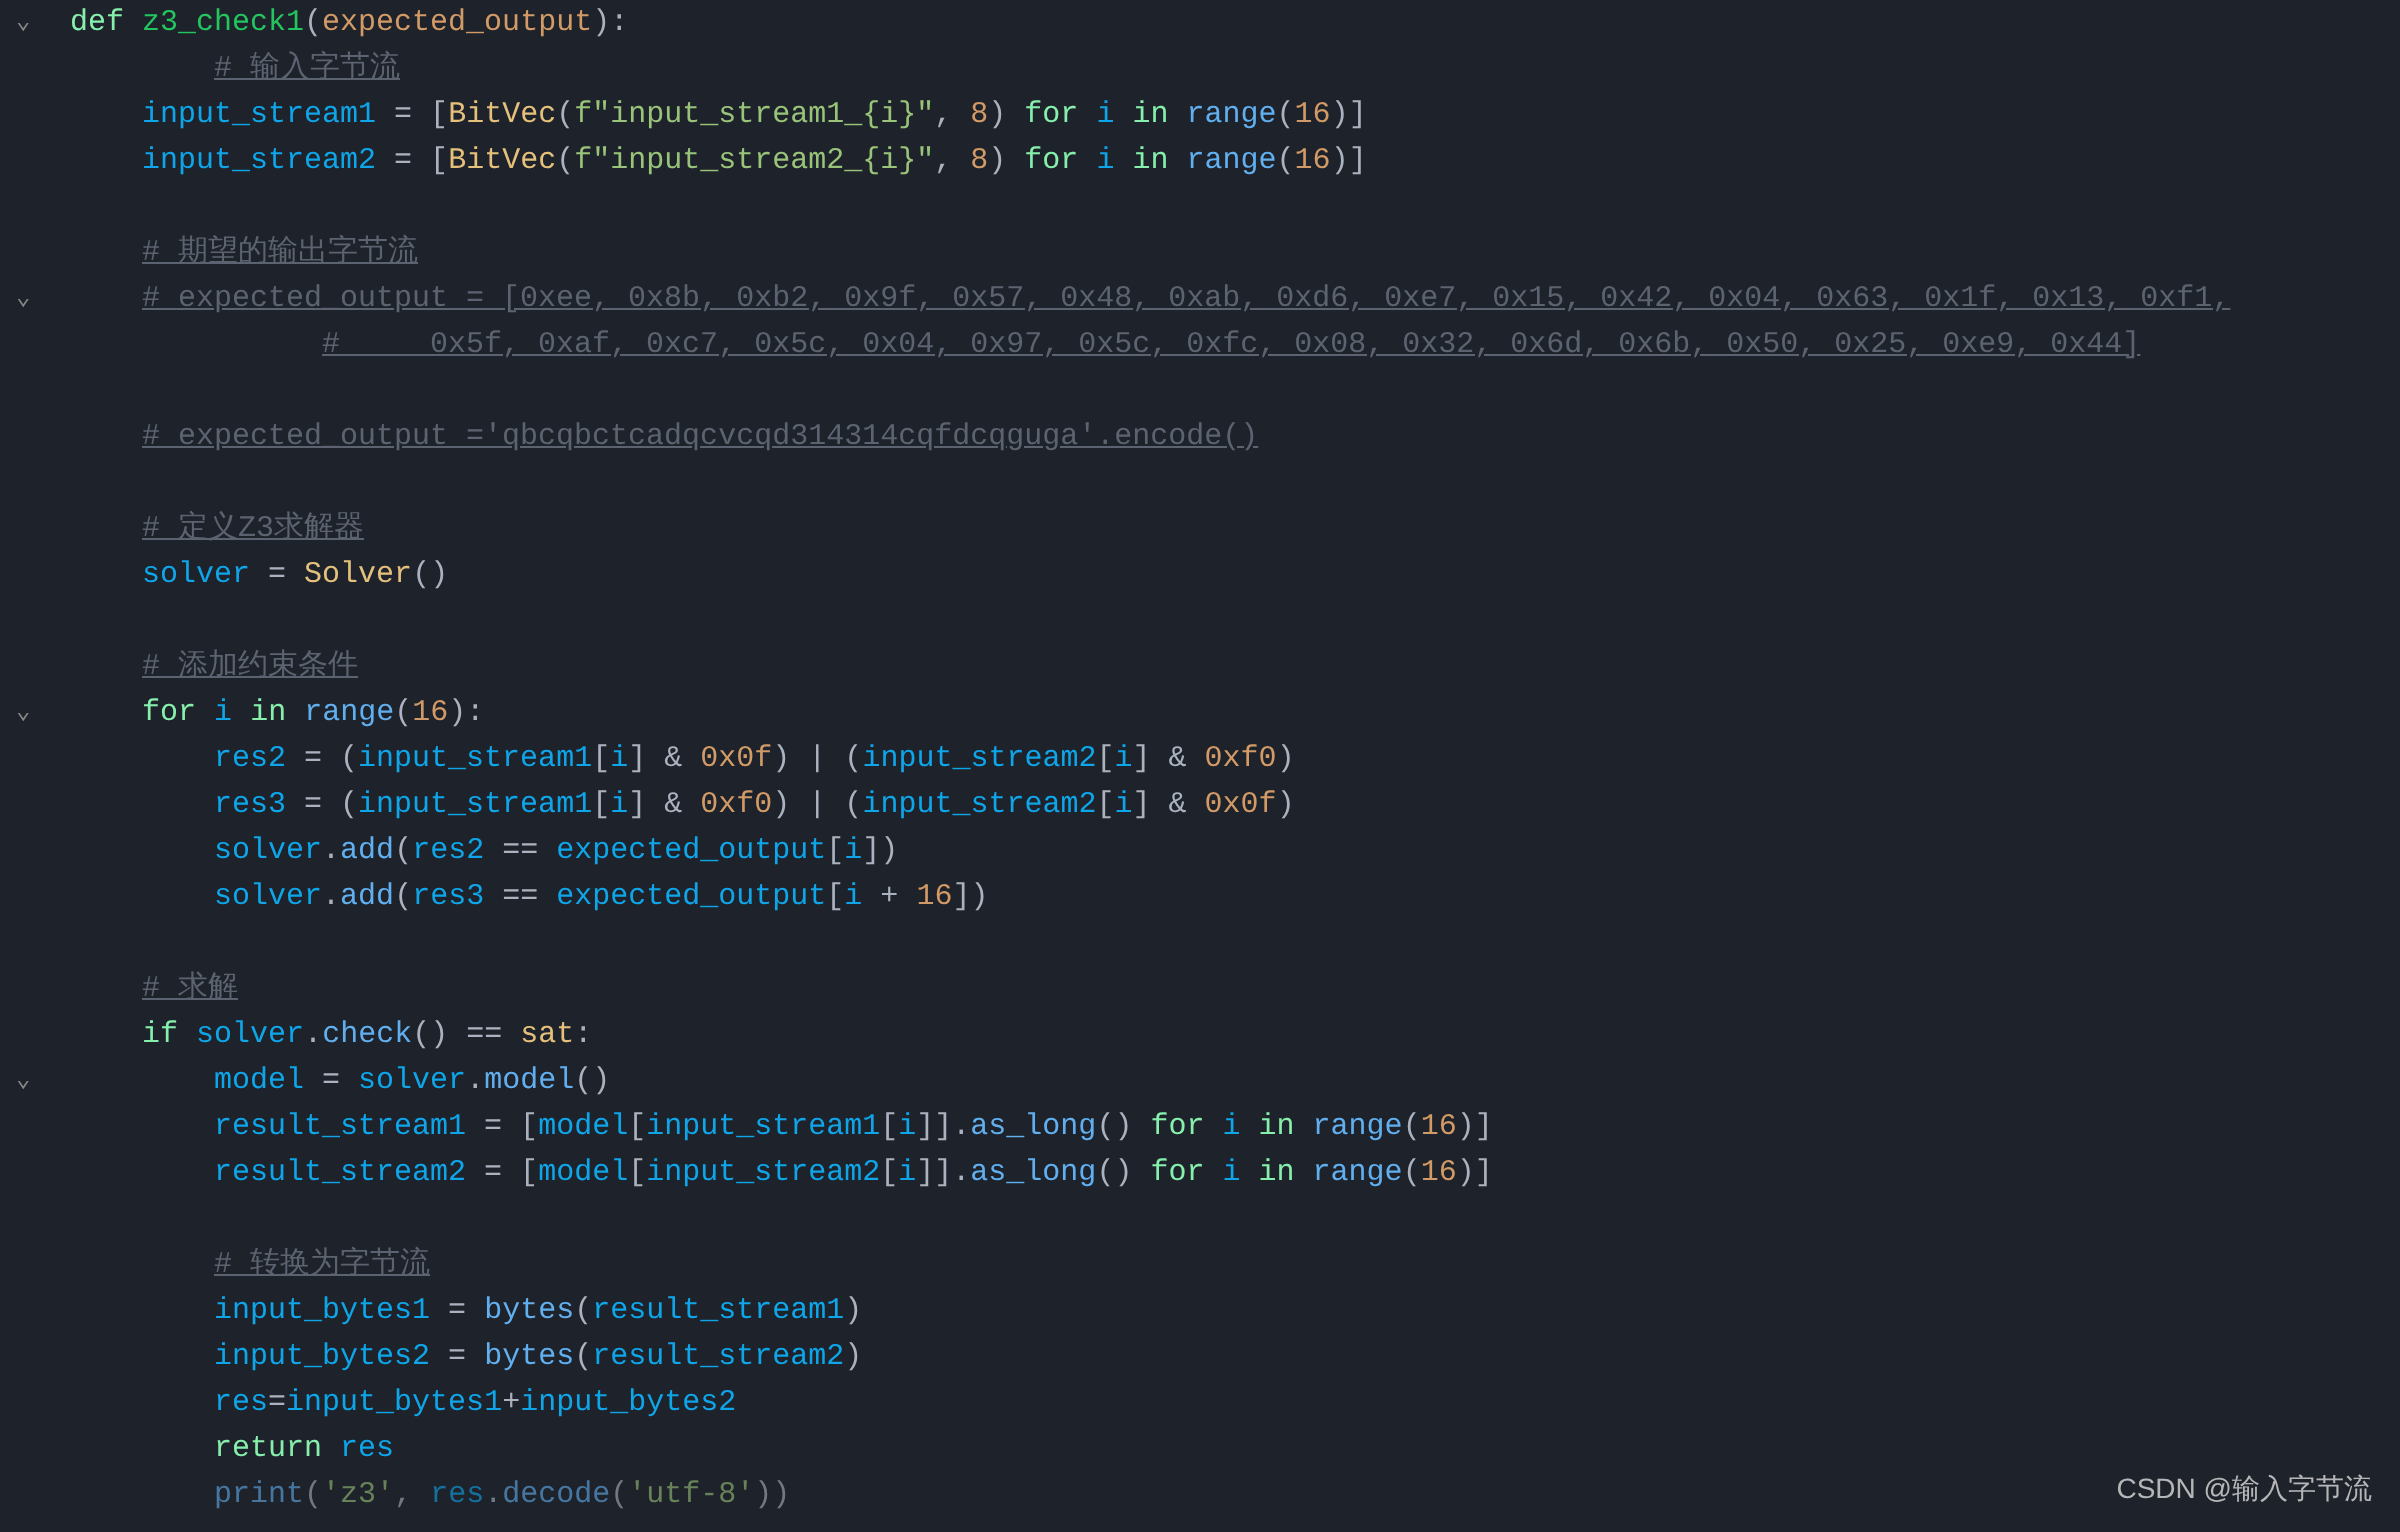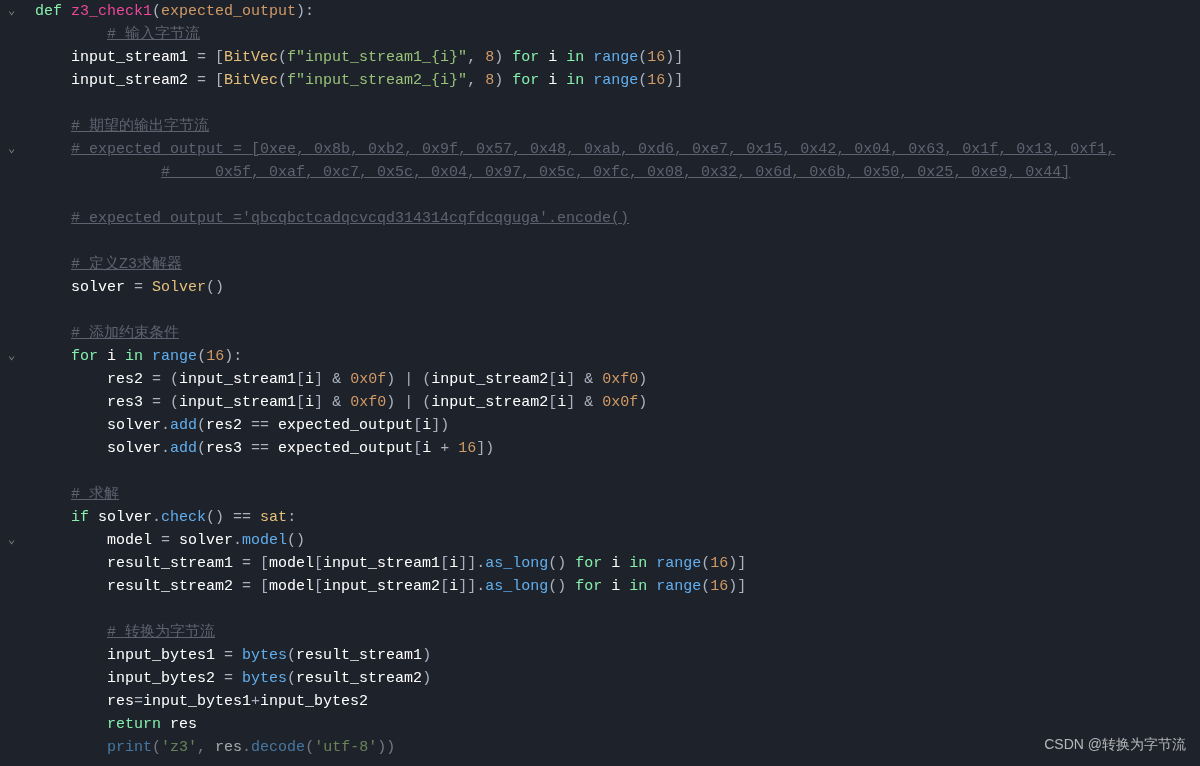--- a/index.html
+++ b/index.html
@@ -34,26 +34,26 @@
   }
   .code {
     flex: 1;
     white-space: pre;
     padding-left: 5px;
   }
   .line { height: 23px; }
 
   .kw { color: #86efac; }          
   .fn { color: #61afef; }          
-  .fndef { color: #ec4899; }       
+  .fndef { color: #22c55e; }       
   .param { color: #d19a66; }       
   .num { color: #d19a66; }         
   .str { color: #98c379; }         
   .cmt { color: #5c6370; font-style: normal; text-decoration: underline; }  
-  .var { color: #ffffff; }         
+  .var { color: #0ea5e9; }         
   .op  { color: #abb2bf; }        
   .punct { color:#abb2bf; }
   .yellow { color:#e5c07b;margin-top:11px; }
 
   .watermark {
     position: absolute;
     right: 14px;
     bottom: 10px;
     color: #d0d0d0;
     font-family: Arial, sans-serif;
@@ -68,13 +68,13 @@
   <div class="gutter">
     <span class="fold-marker" style="top:0px;">⌄</span>
     <span class="fold-marker" style="top:138px;">⌄</span>
     <span class="fold-marker" style="top:345px;">⌄</span>
     <span class="fold-marker" style="top:529px;">⌄</span>
   </div>
 
   <div class="code"><div class="line"><span class="kw">def </span><span class="fndef">z3_check1</span><span class="punct">(</span><span class="param">expected_output</span><span class="punct">):</span></div><div class="line">        <span class="cmt"># 输入字节流</span></div><div class="line">    <span class="var">input_stream1</span><span class="op"> = [</span><span class="yellow">BitVec</span><span class="punct">(</span><span class="str">f"input_stream1_{i}"</span><span class="punct">, </span><span class="num">8</span><span class="punct">) </span><span class="kw">for</span><span> </span><span class="var">i</span><span> </span><span class="kw">in</span><span> </span><span class="fn">range</span><span class="punct">(</span><span class="num">16</span><span class="punct">)]</span></div><div class="line">    <span class="var">input_stream2</span><span class="op"> = [</span><span class="yellow">BitVec</span><span class="punct">(</span><span class="str">f"input_stream2_{i}"</span><span class="punct">, </span><span class="num">8</span><span class="punct">) </span><span class="kw">for</span><span> </span><span class="var">i</span><span> </span><span class="kw">in</span><span> </span><span class="fn">range</span><span class="punct">(</span><span class="num">16</span><span class="punct">)]</span></div><div class="line"> </div><div class="line">    <span class="cmt"># 期望的输出字节流</span></div><div class="line">    <span class="cmt"># expected_output = [0xee, 0x8b, 0xb2, 0x9f, 0x57, 0x48, 0xab, 0xd6, 0xe7, 0x15, 0x42, 0x04, 0x63, 0x1f, 0x13, 0xf1,</span></div><div class="line">              <span class="cmt">#     0x5f, 0xaf, 0xc7, 0x5c, 0x04, 0x97, 0x5c, 0xfc, 0x08, 0x32, 0x6d, 0x6b, 0x50, 0x25, 0xe9, 0x44]</span></div><div class="line"> </div><div class="line">    <span class="cmt"># expected_output ='qbcqbctcadqcvcqd314314cqfdcqguga'.encode()</span></div><div class="line"> </div><div class="line">    <span class="cmt"># 定义Z3求解器</span></div><div class="line">    <span class="var">solver</span><span class="op"> = </span><span class="yellow">Solver</span><span class="punct">()</span></div><div class="line"> </div><div class="line">    <span class="cmt"># 添加约束条件</span></div><div class="line">    <span class="kw">for</span><span> </span><span class="var">i</span><span> </span><span class="kw">in</span><span> </span><span class="fn">range</span><span class="punct">(</span><span class="num">16</span><span class="punct">):</span></div><div class="line">        <span class="var">res2</span><span class="op"> = (</span><span class="var">input_stream1</span><span class="punct">[</span><span class="var">i</span><span class="punct">] </span><span class="op">&amp;</span><span> </span><span class="num">0x0f</span><span class="punct">) | (</span><span class="var">input_stream2</span><span class="punct">[</span><span class="var">i</span><span class="punct">] </span><span class="op">&amp;</span><span> </span><span class="num">0xf0</span><span class="punct">)</span></div><div class="line">        <span class="var">res3</span><span class="op"> = (</span><span class="var">input_stream1</span><span class="punct">[</span><span class="var">i</span><span class="punct">] </span><span class="op">&amp;</span><span> </span><span class="num">0xf0</span><span class="punct">) | (</span><span class="var">input_stream2</span><span class="punct">[</span><span class="var">i</span><span class="punct">] </span><span class="op">&amp;</span><span> </span><span class="num">0x0f</span><span class="punct">)</span></div><div class="line">        <span class="var">solver</span><span class="punct">.</span><span class="fn">add</span><span class="punct">(</span><span class="var">res2</span><span class="op"> == </span><span class="var">expected_output</span><span class="punct">[</span><span class="var">i</span><span class="punct">])</span></div><div class="line">        <span class="var">solver</span><span class="punct">.</span><span class="fn">add</span><span class="punct">(</span><span class="var">res3</span><span class="op"> == </span><span class="var">expected_output</span><span class="punct">[</span><span class="var">i</span><span class="op"> + </span><span class="num">16</span><span class="punct">])</span></div><div class="line"> </div><div class="line">    <span class="cmt"># 求解</span></div><div class="line">    <span class="kw">if </span><span class="var">solver</span><span class="punct">.</span><span class="fn">check</span><span class="punct">()</span><span class="op"> == </span><span class="yellow">sat</span><span class="punct">:</span></div><div class="line">        <span class="var">model</span><span class="op"> = </span><span class="var">solver</span><span class="punct">.</span><span class="fn">model</span><span class="punct">()</span></div><div class="line">        <span class="var">result_stream1</span><span class="op"> = [</span><span class="var">model</span><span class="punct">[</span><span class="var">input_stream1</span><span class="punct">[</span><span class="var">i</span><span class="punct">]].</span><span class="fn">as_long</span><span class="punct">() </span><span class="kw">for</span><span> </span><span class="var">i</span><span> </span><span class="kw">in</span><span> </span><span class="fn">range</span><span class="punct">(</span><span class="num">16</span><span class="punct">)]</span></div><div class="line">        <span class="var">result_stream2</span><span class="op"> = [</span><span class="var">model</span><span class="punct">[</span><span class="var">input_stream2</span><span class="punct">[</span><span class="var">i</span><span class="punct">]].</span><span class="fn">as_long</span><span class="punct">() </span><span class="kw">for</span><span> </span><span class="var">i</span><span> </span><span class="kw">in</span><span> </span><span class="fn">range</span><span class="punct">(</span><span class="num">16</span><span class="punct">)]</span></div><div class="line"> </div><div class="line">        <span class="cmt"># 转换为字节流</span></div><div class="line">        <span class="var">input_bytes1</span><span class="op"> = </span><span class="fn">bytes</span><span class="punct">(</span><span class="var">result_stream1</span><span class="punct">)</span></div><div class="line">        <span class="var">input_bytes2</span><span class="op"> = </span><span class="fn">bytes</span><span class="punct">(</span><span class="var">result_stream2</span><span class="punct">)</span></div><div class="line">        <span class="var">res</span><span class="op">=</span><span class="var">input_bytes1</span><span class="op">+</span><span class="var">input_bytes2</span></div><div class="line">        <span class="kw">return</span><span> </span><span class="var">res</span></div><div class="line">        <span class="fn" style="opacity:.6">print</span><span class="punct" style="opacity:.6">(</span><span class="str" style="opacity:.6">'z3'</span><span class="punct" style="opacity:.6">,</span><span class="var" style="opacity:.6"> res</span><span class="punct" style="opacity:.6">.</span><span class="fn" style="opacity:.6">decode</span><span class="punct" style="opacity:.6">(</span><span class="str" style="opacity:.6">'utf-8'</span><span class="punct" style="opacity:.6">))</span></div></div>
 </div>
 
-<div class="watermark">CSDN @转换为字节流</div>
+<div class="watermark">CSDN @输入字节流</div>
 
 </body></html>

